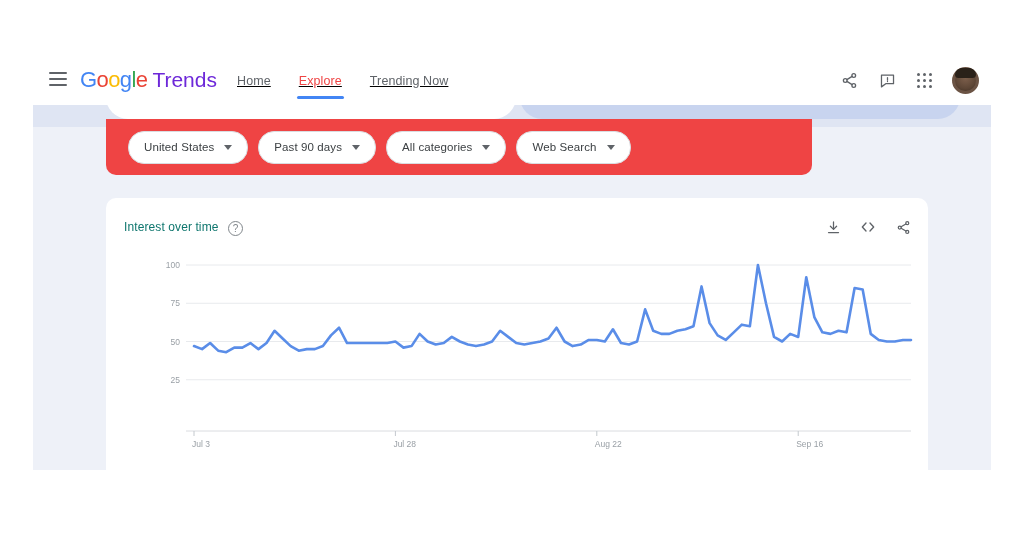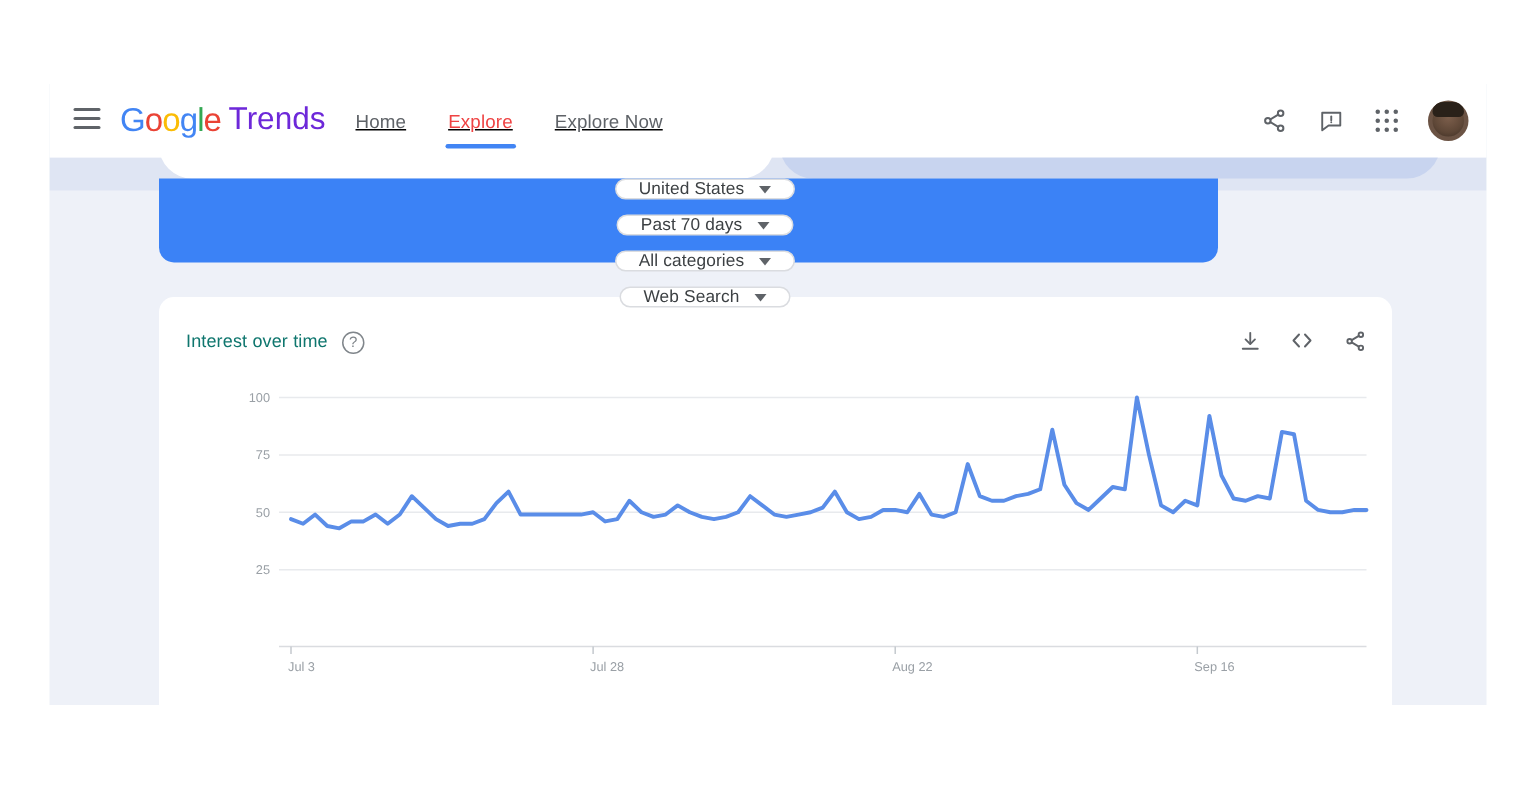--- a/index.html
+++ b/index.html
@@ -210,29 +210,28 @@
     border-radius: 0 0 22px 22px;
   }
 
   
   #filterbar {
     position: absolute;
     left: 73px;
     top: 63px;
     width: 706px;
     height: 56px;
-    background: #3b82f6;
+    background: #ef4444;
     border-radius: 0 0 10px 10px;
     z-index: 25;
     display: flex;
     align-items: center;
     padding-left: 22px;
     gap: 10px;
     box-sizing: border-box;
-    flex-direction: column;
   }
   .chip {
     display: flex;
     align-items: center;
     height: 31px;
     padding: 0 15px;
     border: 1px solid #dadce0;
     border-radius: 16px;
     background: #ffffff;
     font-size: 11.5px;
@@ -350,21 +349,21 @@
       </div>
 
       <div id="brand">
         <span class="wordmark"><span class="b">G</span><span class="r">o</span><span class="y">o</span><span class="b">g</span><span class="g">l</span><span class="r">e</span></span>
         <span class="product">Trends</span>
       </div>
 
       <div id="mainnav">
         <div class="navitem">Home</div>
         <div class="navitem active">Explore</div>
-        <div class="navitem">Explore Now</div>
+        <div class="navitem">Trending Now</div>
       </div>
 
       <div id="topactions">
         <div class="iconbtn">
           <svg width="17" height="17" viewBox="0 0 24 24" fill="none" stroke="#5f6368" stroke-width="1.9" stroke-linecap="round" stroke-linejoin="round">
             <circle cx="18" cy="5" r="2.6"></circle>
             <circle cx="6" cy="12" r="2.6"></circle>
             <circle cx="18" cy="19" r="2.6"></circle>
             <line x1="8.3" y1="10.8" x2="15.7" y2="6.2"></line>
             <line x1="8.3" y1="13.2" x2="15.7" y2="17.8"></line>
@@ -403,21 +402,21 @@
       </div>
       <div id="cutcard-blue"></div>
     </div>
 
     <div id="filterbar">
       <div class="chip">
         <span>United States</span>
         <span class="caret"></span>
       </div>
       <div class="chip">
-        <span>Past 70 days</span>
+        <span>Past 90 days</span>
         <span class="caret"></span>
       </div>
       <div class="chip">
         <span>All categories</span>
         <span class="caret"></span>
       </div>
       <div class="chip">
         <span>Web Search</span>
         <span class="caret"></span>
       </div>

